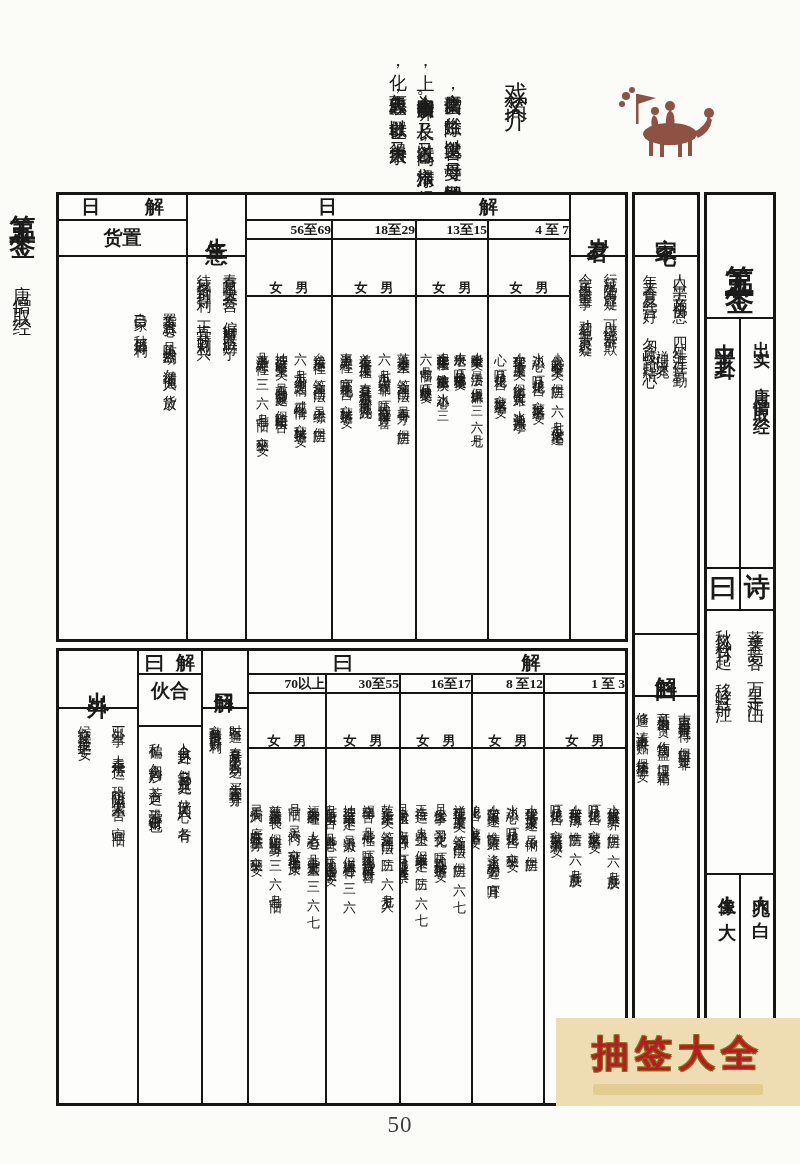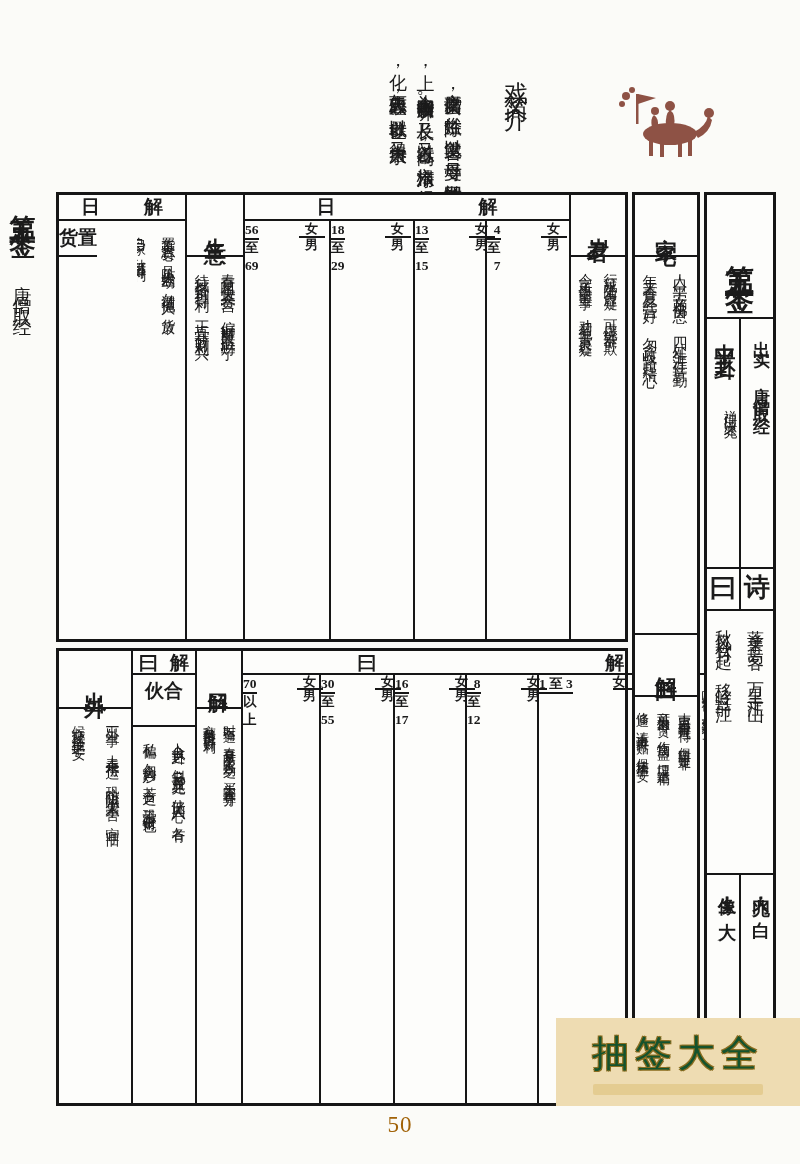--- a/index.html
+++ b/index.html
@@ -9,21 +9,21 @@
     font-family:"Liberation Serif","DejaVu Serif",serif;
     overflow:hidden;
   }
   .vtext{writing-mode:vertical-rl;text-orientation:upright;white-space:pre-line;}
   .abs{position:absolute;}
   .bl{border-left:2px solid #161616;}
   .bb{border-bottom:2px solid #161616;}
   .box{border:3px solid #161616;background:#fdfdfb;box-sizing:border-box;display:flex;}
   .col{display:flex;flex-direction:column;box-sizing:border-box;}
   .subrow{display:flex;flex:1;min-height:0;}
-  .subcol{display:flex;flex-direction:row;flex:1;min-width:0;box-sizing:border-box;gap:40px;}
+  .subcol{display:flex;flex-direction:column;flex:1;min-width:0;box-sizing:border-box;gap:40px;}
   .sphead{display:flex;font-weight:bold;font-size:19px;line-height:24px;height:26px;box-sizing:border-box;}
   .sphead span{flex:1;text-align:center;}
   .hlabel{height:36px;line-height:34px;text-align:center;font-weight:bold;font-size:19px;box-sizing:border-box;}
   .agelabel{height:19px;line-height:18px;text-align:right;font-weight:bold;font-size:13.5px;box-sizing:border-box;}
   .genders{height:17px;line-height:16px;text-align:center;font-weight:bold;font-size:13px;box-sizing:border-box;}
   .vhead{display:flex;align-items:center;justify-content:center;box-sizing:border-box;}
   .vhead span{writing-mode:vertical-rl;text-orientation:upright;font-weight:bold;font-size:22px;letter-spacing:5px;}
   .h62{height:62px;}
   .h58{height:58px;}
   .bcell{flex:1;min-height:0;padding:5px 2px 2px 2px;box-sizing:border-box;
@@ -58,25 +58,25 @@
   #omen{font-size:13.5px;letter-spacing:3px;margin-inline-start:12px;}
   #storyline{font-size:17px;letter-spacing:10px;font-weight:bold;}
   #poemhead{height:40px;display:flex;}
   #poemhead span{flex:1;text-align:center;font-size:26px;font-weight:bold;line-height:38px;}
   #poembody{height:262px;}
   #neirow{flex:1;}
   #neirow .vtext{padding-top:6px;font-size:18px;font-weight:bold;letter-spacing:3px;flex:1;}
 
   #watermark{left:556px;top:1018px;width:244px;height:88px;background:#eedcb2;z-index:6;
              display:flex;flex-direction:column;align-items:center;justify-content:center;}
-  #wmtext{font-size:37px;font-weight:normal;color:#14532d;letter-spacing:6px;
+  #wmtext{font-size:37px;font-weight:bold;color:#b91c1c;letter-spacing:6px;
           text-shadow:1px 1px 0 #8a6d20,-1px -1px 0 #8a6d20,1px -1px 0 #8a6d20,-1px 1px 0 #8a6d20;}
   #wmsub{width:170px;height:11px;margin-top:5px;background:rgba(203,167,62,.28);border-radius:2px;}
 
-  #pagenum{left:0;right:0;top:1112px;text-align:center;font-size:23px;letter-spacing:1px;color:#a16207;}
+  #pagenum{left:0;right:0;top:1112px;text-align:center;font-size:23px;letter-spacing:1px;color:#404040;}
   #illus{left:616px;top:82px;width:102px;height:80px;}
 </style>
 </head>
 <body>
 
 <div id="topblock" class="abs vtext">
   <div id="toptitle">戏文简介</div>
   <div id="toppara">　唐高僧玄奖，俗姓陈，以父遭害，母受辱，问世即被放生江上，为金山寺高僧所收养。及长，又以道行高，六根清净，得观音大士点化，矢志西天取经，以救罪世。又得唐太宗</div>
 </div>
 

